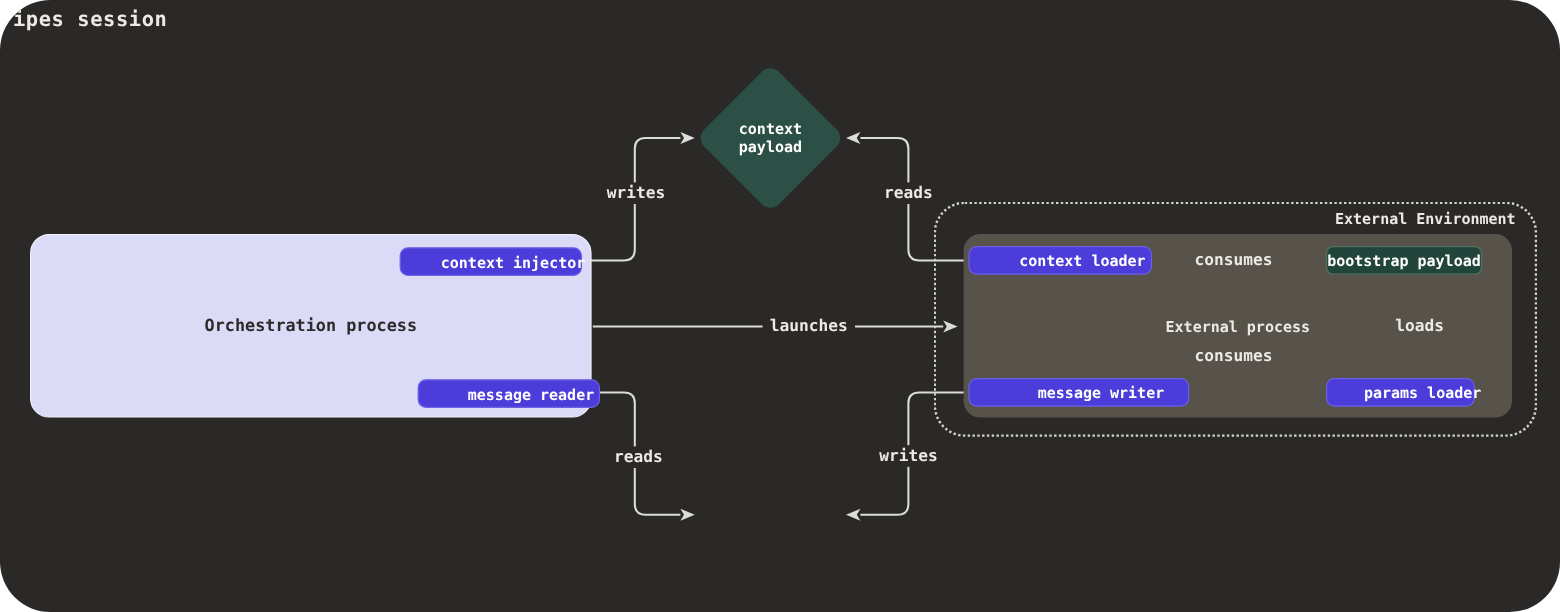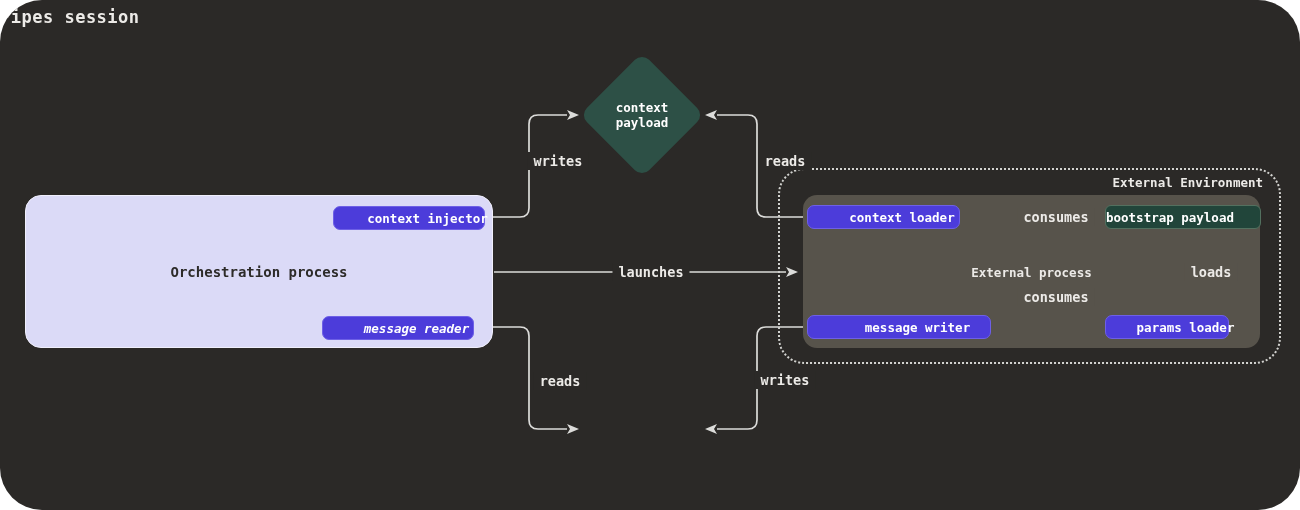--- a/index.html
+++ b/index.html
@@ -68,21 +68,21 @@
     border-radius: 7px;
     color: #ffffff;
     font-size: 12.5px;
     font-weight: 700;
     display: flex; align-items: center; justify-content: center;
     white-space: nowrap;
     padding-left: 37px;
   }
   .green-pill {
     position: absolute;
-    width: 156px; height: 24px;
+    width: 130px; height: 24px;
     background: var(--payload-green);
     border: 1px solid var(--payload-green-border);
     border-radius: 6px;
     color: #ffffff;
     font-size: 12.5px;
     font-weight: 700;
     display: flex; align-items: center; justify-content: flex-start;
     white-space: nowrap;
   }
   .env-box {
@@ -132,21 +132,20 @@
   }
   .edge-label {
     position: absolute;
     transform: translate(-50%, -50%);
     background: var(--canvas-bg);
     color: var(--text-light);
     font-size: 13.5px;
     font-weight: 700;
     padding: 1px 6px;
     white-space: nowrap;
-    margin-left: 28px;
   }
   .edge-label.on-gray { background: var(--process-gray); }
 </style>
 </head>
 <body>
 
 <div class="canvas">
 
   <div class="diagram-title">Pipes session</div>
 
@@ -184,21 +183,21 @@
       <span>payload</span>
     </div>
   </div>
 
 
   <div class="node big-box" style="left:25px; top:195px; width:468px; height:153px;">
     <div class="big-box-label">Orchestration process</div>
     <div class="pill" style="left:307px; top:10px;">
       <span>context injector</span>
     </div>
-    <div class="pill" style="left:296px; top:120px;font-style:italic;">
+    <div class="pill" style="left:322px; top:120px;">
       <span>message reader</span>
     </div>
   </div>
 
   <div class="node env-box" style="left:778px; top:168px; width:503px; height:196px;">
     <div class="env-label">External Environment</div>
   </div>
 
   <div class="node gray-box" style="left:803px; top:195px; width:457px; height:153px;">
     <div class="gray-box-label">External process</div>
@@ -211,20 +210,20 @@
     <div class="green-pill" style="left:302px; top:10px;">
       <span>bootstrap payload</span>
     </div>
     <div class="pill" style="left:302px; top:120px; width:124px;">
       <span>params loader</span>
     </div>
   </div>
 
   <div class="edge-label" style="left:530px; top:161px;">writes</div>
   <div class="edge-label" style="left:757px; top:161px;">reads</div>
-  <div class="edge-label" style="left:623px; top:272px;text-align:right;">launches</div>
+  <div class="edge-label" style="left:674px; top:272px;text-align:right;">launches</div>
   <div class="edge-label" style="left:532px; top:381px;">reads</div>
   <div class="edge-label" style="left:757px; top:380px;">writes</div>
   <div class="edge-label on-gray" style="left:1028px; top:217px;">consumes</div>
   <div class="edge-label on-gray" style="left:1028px; top:297px;">consumes</div>
   <div class="edge-label on-gray" style="left:1183px; top:272px;">loads</div>
 
 </div>
 
 </body></html>

